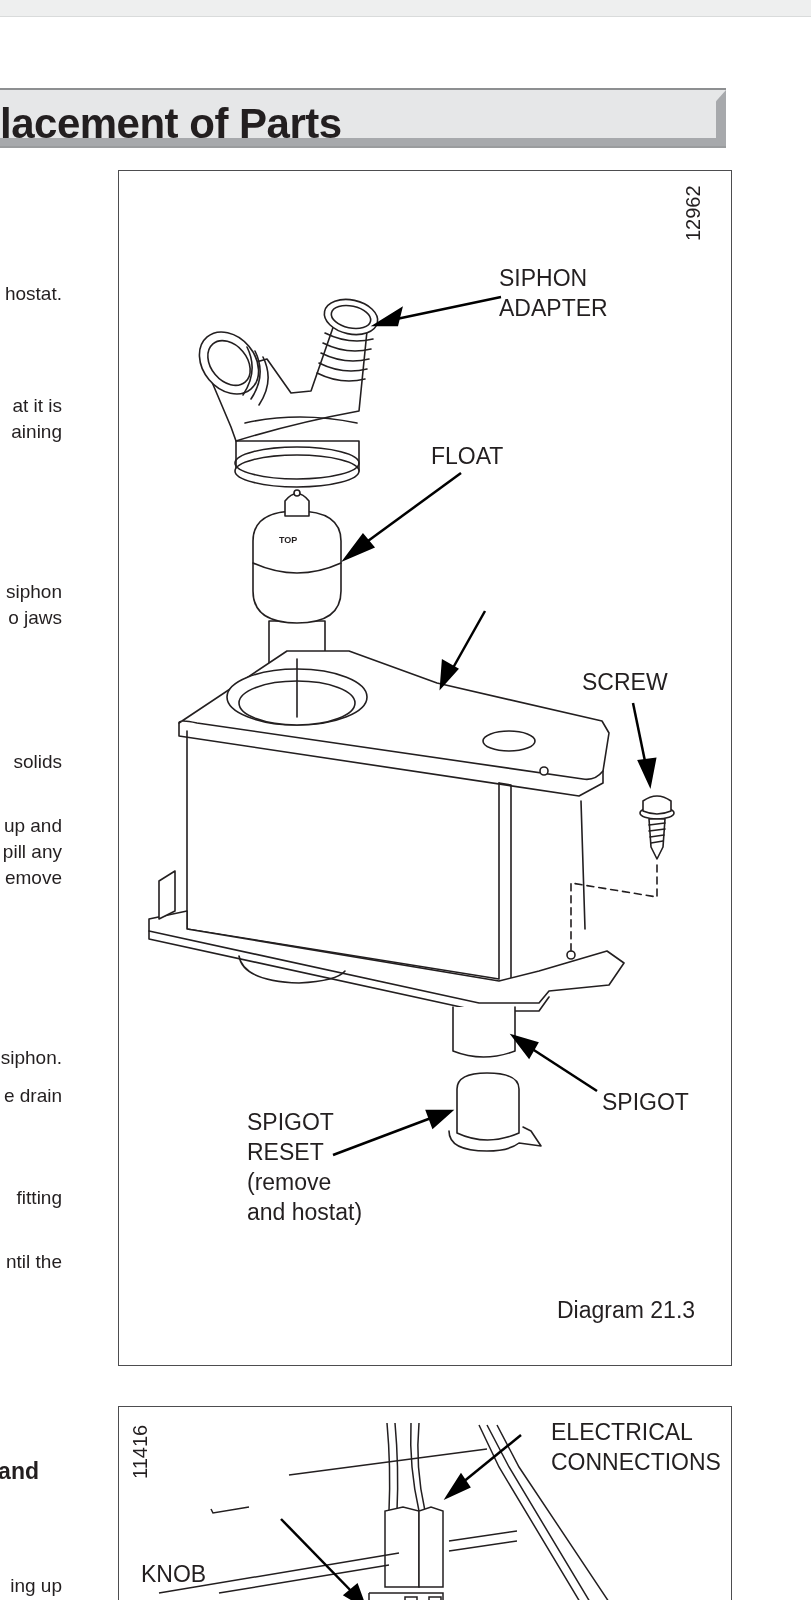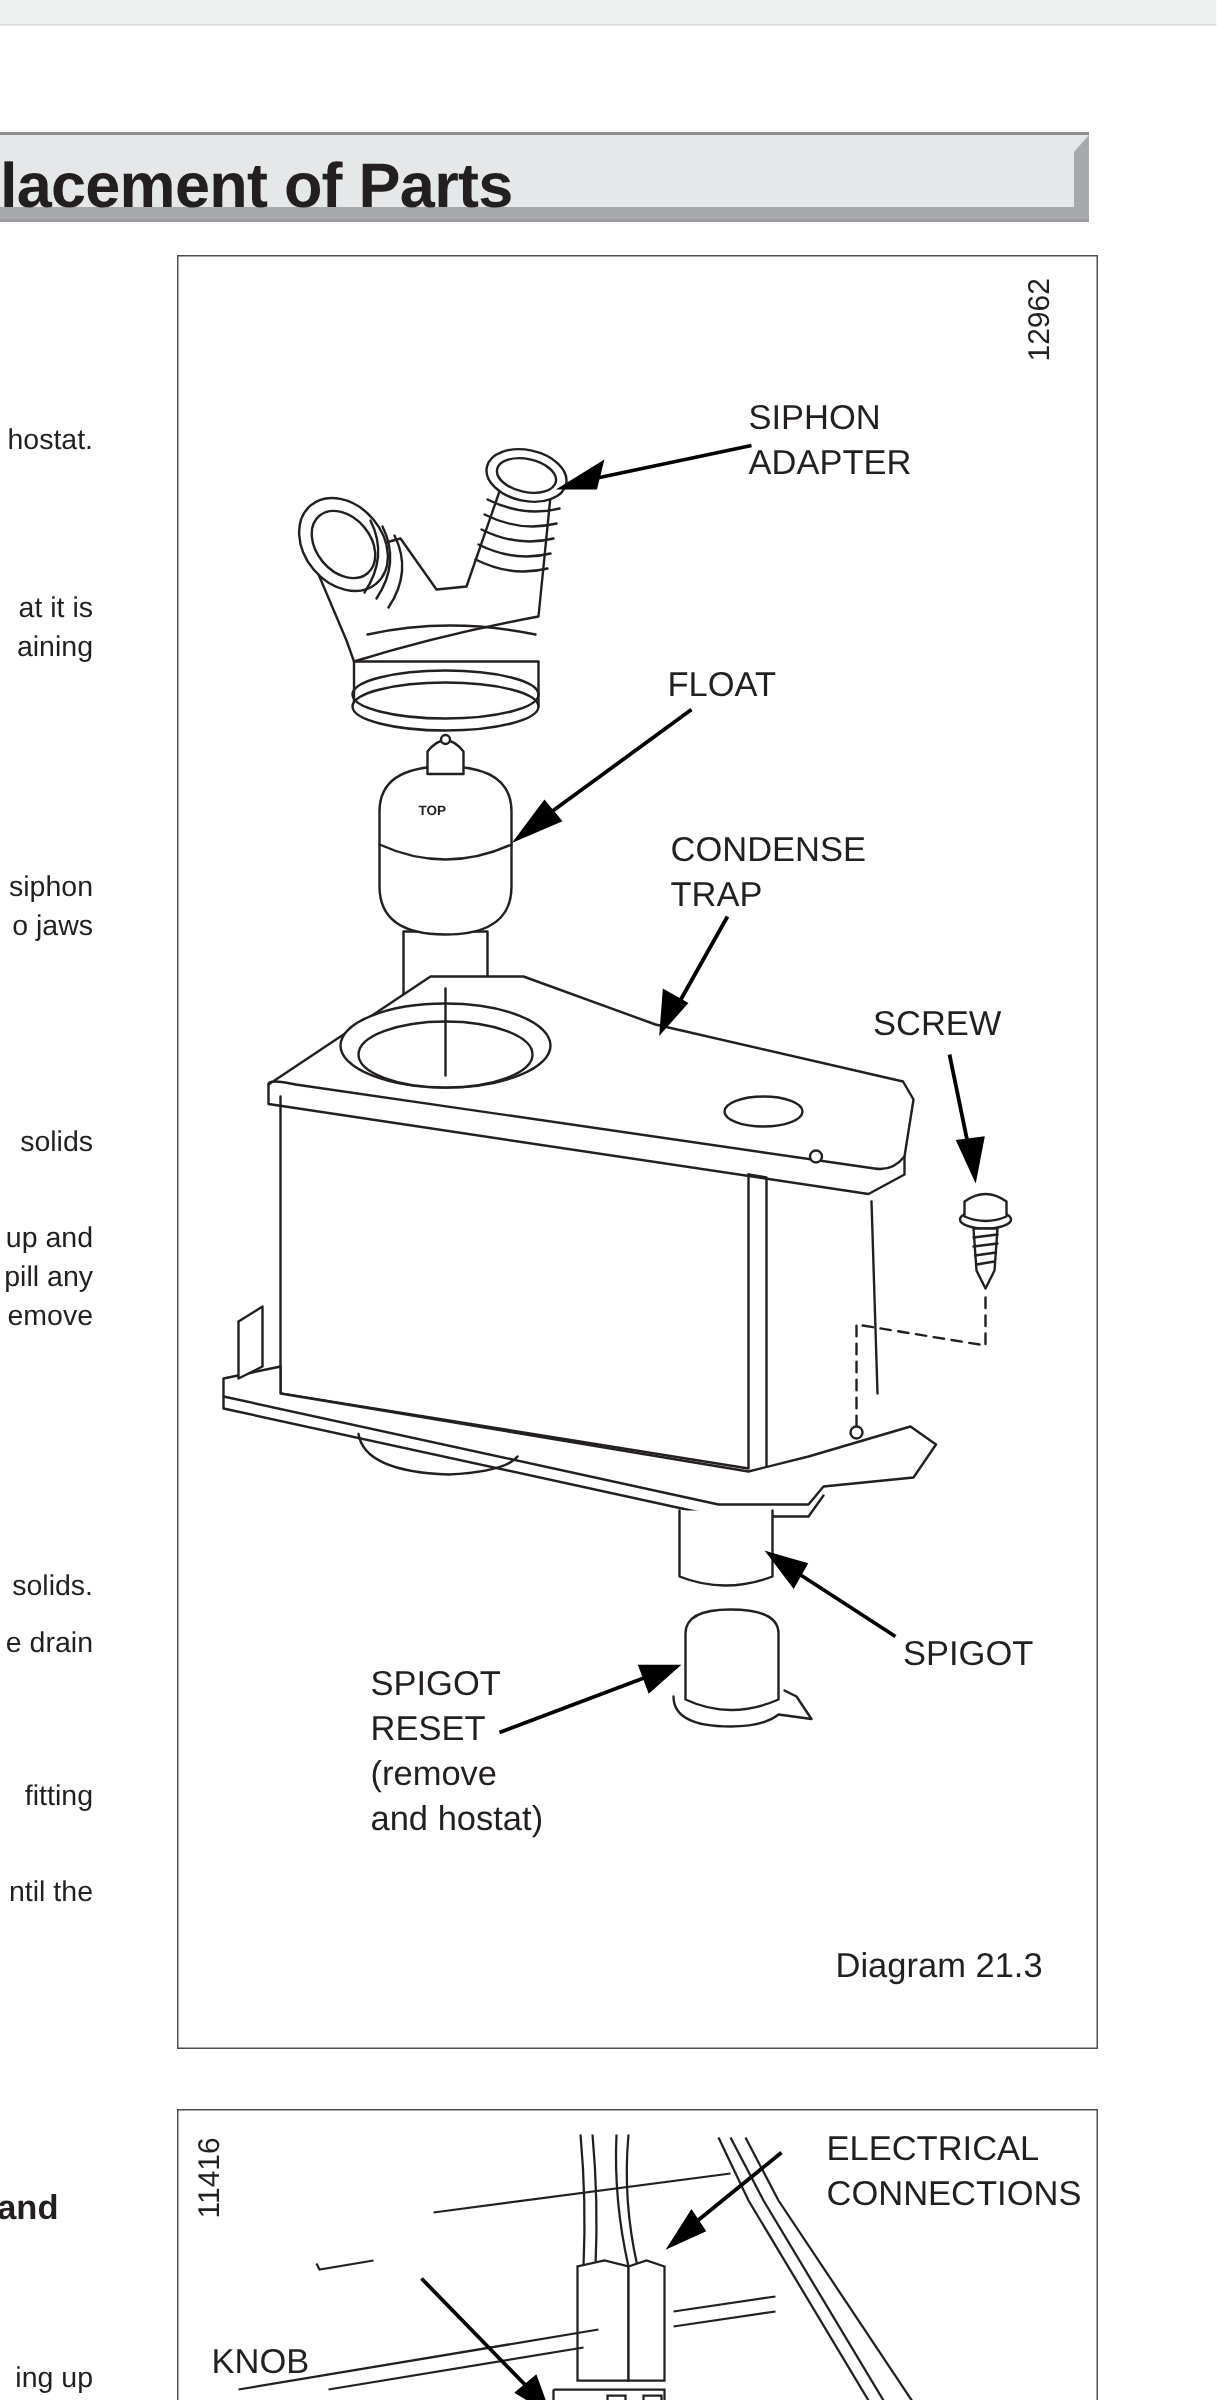--- a/index.html
+++ b/index.html
@@ -62,21 +62,21 @@
 
 <div class="body-frag" style="top:282px">hostat.</div>
 <div class="body-frag" style="top:394px">at it is</div>
 <div class="body-frag" style="top:420px">aining</div>
 <div class="body-frag" style="top:580px">siphon</div>
 <div class="body-frag" style="top:606px">o jaws</div>
 <div class="body-frag" style="top:750px">solids</div>
 <div class="body-frag" style="top:814px">up and</div>
 <div class="body-frag" style="top:840px">pill any</div>
 <div class="body-frag" style="top:866px">emove</div>
-<div class="body-frag" style="top:1046px">solids.</div>
+<div class="body-frag" style="top:1046px">siphon.</div>
 <div class="body-frag" style="top:1084px">e drain</div>
 <div class="body-frag" style="top:1186px">fitting</div>
 <div class="body-frag" style="top:1250px">ntil the</div>
 <div class="subheading" style="top:1458px; right:772px; left:auto;">and</div>
 <div class="body-frag" style="top:1574px">ing up</div>
 
 <div class="diagram-box" id="diagram1">
   <svg class="art" width="614" height="1196" viewBox="0 0 614 1196">
     <g fill="#fff" stroke="#231f20" stroke-width="1.6" stroke-linejoin="round" stroke-linecap="round">
 
@@ -154,26 +154,22 @@
         <polygon points="332,940 314,956 308,940"></polygon>
     </g>
   </svg>
 
   <div class="ref-vertical" style="left:563px; top:70px;">12962</div>
 
   <div class="label" style="left:380px; top:92px;">
     <div>SIPHON</div>
     <div>ADAPTER</div>
   </div>
-  <div class="label" style="left:326px; top:270px;">
+  <div class="label" style="left:312px; top:270px;">
     <div>FLOAT</div>
-  </div>
-  <div class="label" style="left:328px; top:380px;">
-    <div>CONDENSE</div>
-    <div>TRAP</div>
   </div>
   <div class="label" style="left:463px; top:496px;">
     <div>SCREW</div>
   </div>
   <div class="label" style="left:483px; top:916px;">
     <div>SPIGOT</div>
   </div>
   <div class="label" style="left:128px; top:936px;">
     <div>SPIGOT</div>
     <div>RESET</div>

